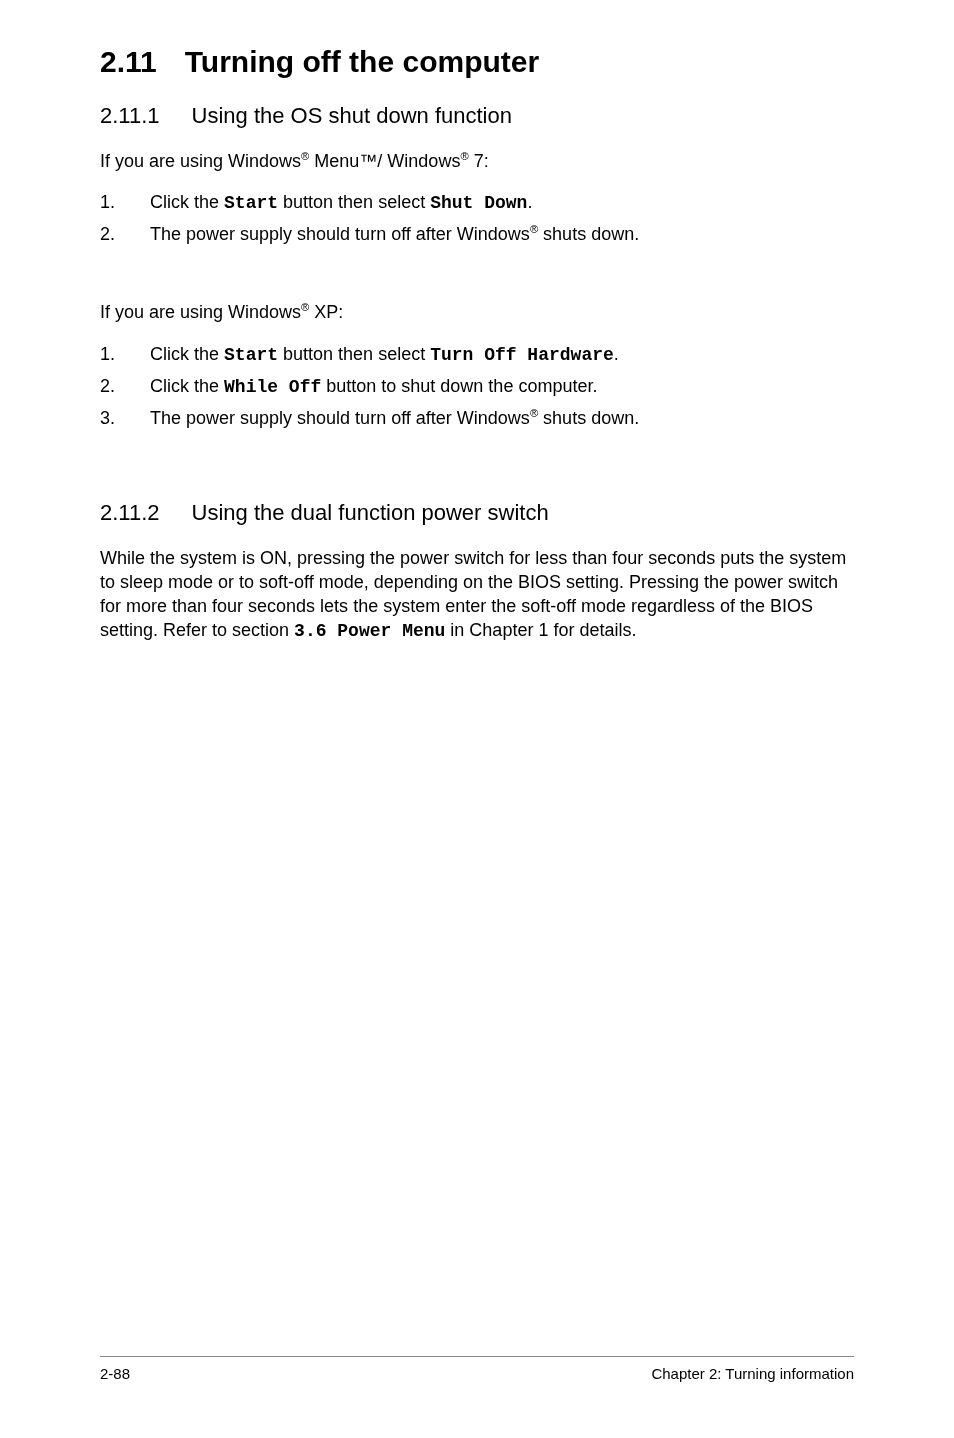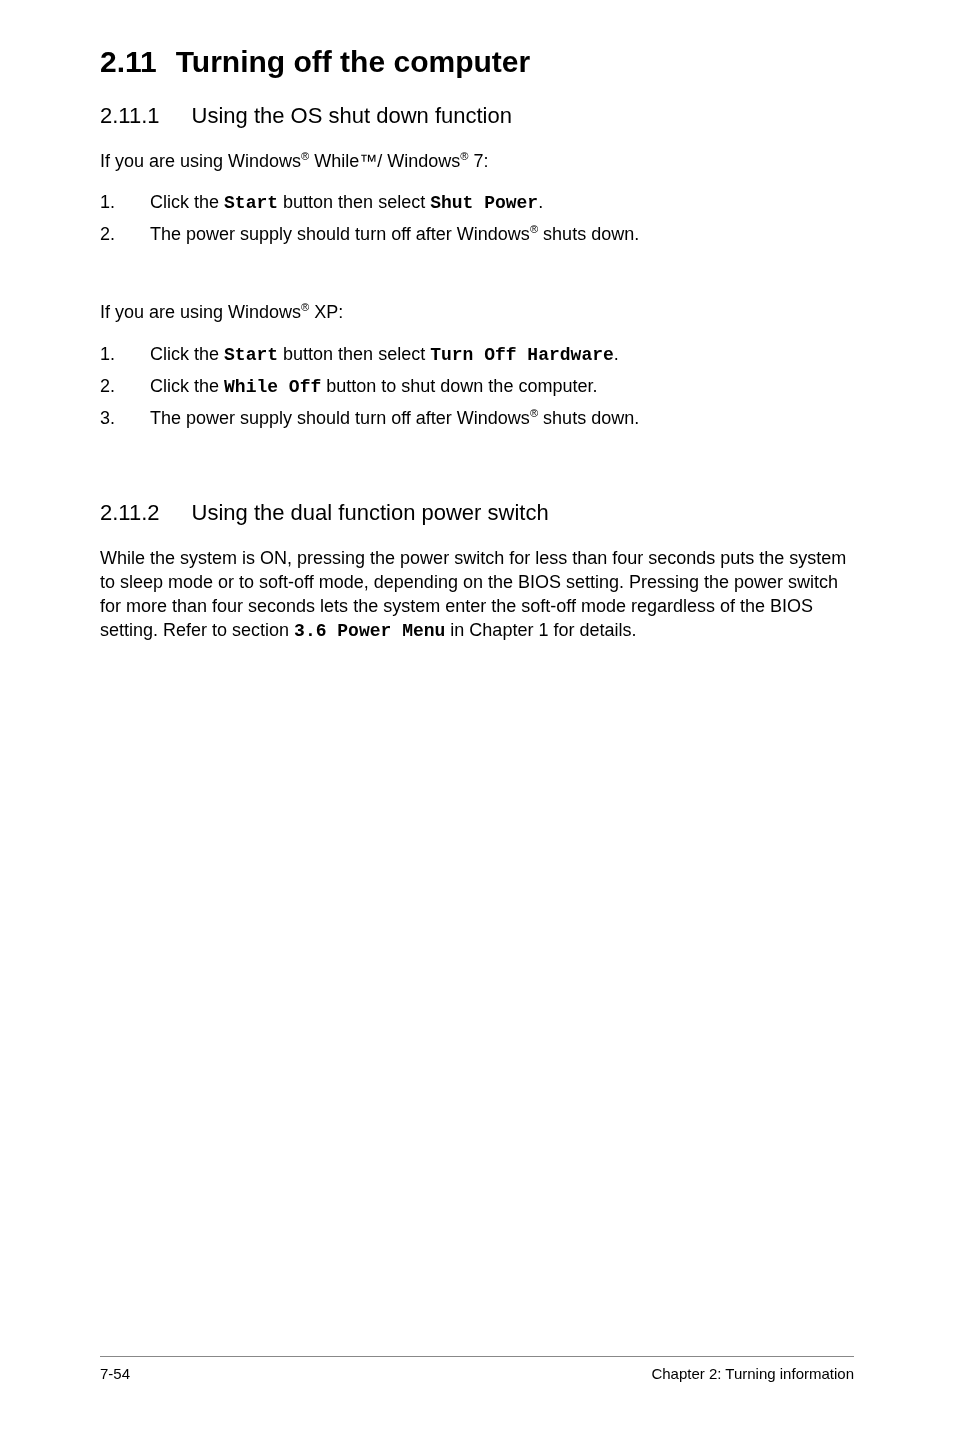--- a/index.html
+++ b/index.html
@@ -18,21 +18,21 @@
     .page {
       padding: 45px 100px 0 100px;
     }
     .h1 {
       font-size: 30px;
       font-weight: bold;
       margin-bottom: 24px;
     }
     .h1 .num {
       display: inline-block;
-      margin-right: 19px;
+      margin-right: 28px;
     }
     .h2 {
       font-size: 22px;
       font-weight: normal;
       margin-bottom: 20px;
     }
     .h2 .num {
       display: inline-block;
       margin-right: 32px;
     }
@@ -94,27 +94,27 @@
 
   <h1 class="h1">
     <span class="num">2.11</span><span>Turning off the computer</span>
   </h1>
 
   <h2 class="h2">
     <span class="num">2.11.1</span><span>Using the OS shut down function</span>
   </h2>
 
   <p class="body-text">
-    <span>If you are using Windows</span><sup>®</sup><span> While™/ Windows</span><sup>®</sup><span> 7:</span>
+    <span>If you are using Windows</span><sup>®</sup><span> Menu™/ Windows</span><sup>®</sup><span> 7:</span>
   </p>
 
   <ol class="steps">
     <li>
       <span class="n">1.</span>
-      <span>Click the </span><b>Start</b><span> button then select </span><b>Shut Power</b><span>.</span>
+      <span>Click the </span><b>Start</b><span> button then select </span><b>Shut Down</b><span>.</span>
     </li>
     <li>
       <span class="n">2.</span>
       <span>The power supply should turn off after Windows</span><sup>®</sup><span> shuts down.</span>
     </li>
   </ol>
 
   <div class="section-gap"></div>
 
   <p class="body-text">
@@ -144,16 +144,16 @@
 
   <p class="body-text">
     <span>While the system is ON, pressing the power switch for less than four seconds puts the system to sleep mode or to soft-off mode, depending on the BIOS setting. Pressing the power switch for more than four seconds lets the system enter the soft-off mode regardless of the BIOS setting. Refer to section </span><b>3.6 Power Menu</b><span> in Chapter 1 for details.</span>
   </p>
 
 </div>
 
 <div class="footer">
   <hr class="footer-rule">
   <div class="footer-row">
-    <span>7-54</span>
+    <span>2-88</span>
     <span>Chapter 2: Turning information</span>
   </div>
 </div>
 
 </body></html>

